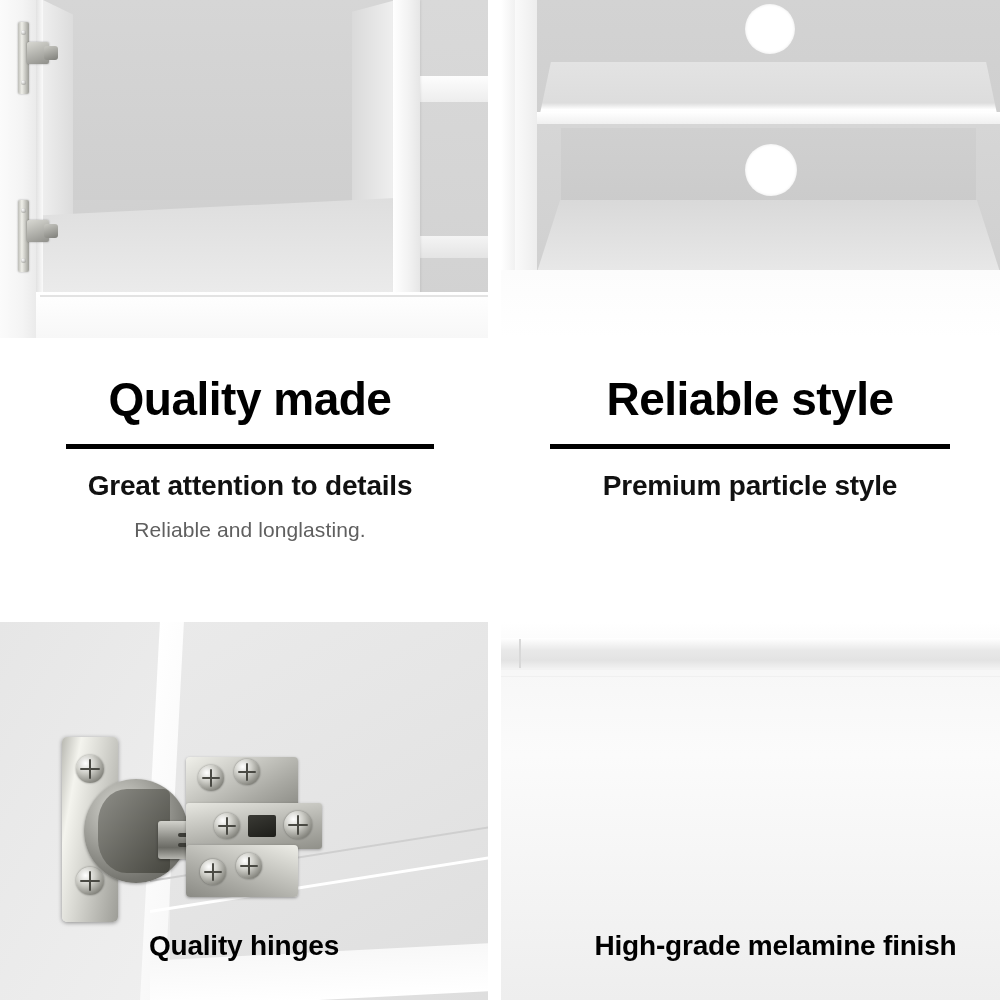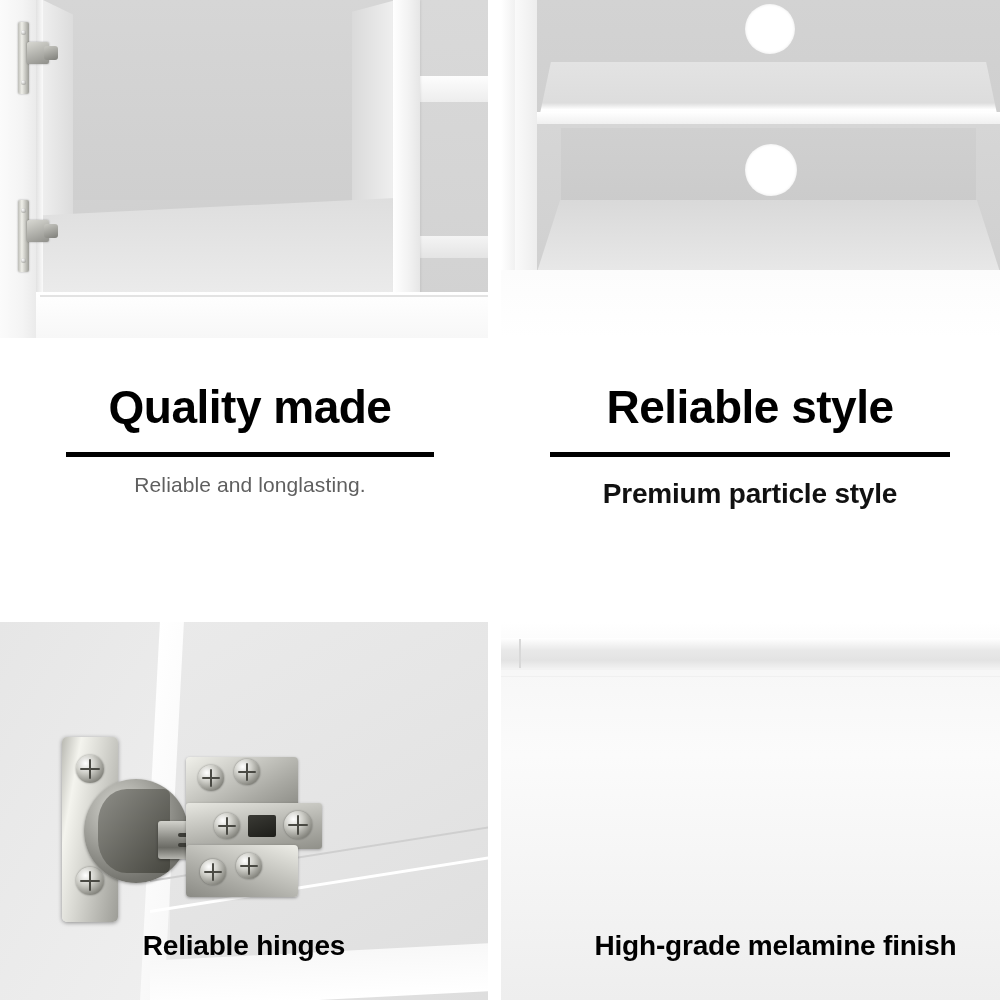--- a/index.html
+++ b/index.html
@@ -145,21 +145,21 @@
   .br-gapline{position:absolute;left:0;top:46px;width:499px;height:2px;background:#f2f2f2;}
   .br-face{position:absolute;left:0;top:48px;width:499px;height:330px;
     background:linear-gradient(180deg,#f7f7f7 0%,#fbfbfb 26%,#f3f3f3 72%,#eeeeee 100%);}
   .br-hair{position:absolute;left:0;top:54px;width:499px;height:1px;background:#f0f0f0;}
 
   
   .textcol{position:absolute;top:338px;height:284px;text-align:center;}
   #text-left{left:0;width:500px;}
   #text-right{left:500px;width:500px;}
   .headline{
-    margin:8px;color:#000;font-weight:bold;
+    margin:0;color:#000;font-weight:bold;
     font-size:46px;letter-spacing:-0.5px;line-height:1;
     padding-top:38px;
   }
   .rule{height:5px;background:#000;margin:22px auto 0 auto;}
   #text-left .rule{width:368px;}
   #text-right .rule{width:400px;}
   .subhead{
     margin:0;padding-top:22px;color:#111;
     font-size:28px;font-weight:600;letter-spacing:-0.2px;line-height:1.1;
   }
@@ -221,20 +221,21 @@
     <div class="tr-leftpanel"></div>
     <div class="tr-leftpanel2"></div>
     <div class="tr-plinth"></div>
     <div class="grommet" style="left:244px;top:4px;width:50px;height:50px;"></div>
     <div class="grommet" style="left:244px;top:144px;width:52px;height:52px;"></div>
   </div>
 
   <div class="textcol" id="text-left">
     <h1 class="headline">Quality made</h1>
     <div class="rule"></div>
+    <p class="subhead">Great attention to details</p>
     <p class="note">Reliable and longlasting.</p>
   </div>
 
   <div class="textcol" id="text-right">
     <h1 class="headline">Reliable style</h1>
     <div class="rule"></div>
     <p class="subhead">Premium particle style</p>
   </div>
 
   <div class="photo" id="photo-bl">
@@ -270,16 +271,16 @@
 
   <div class="photo" id="photo-br">
     <div class="br-face"></div>
     <div class="br-topband"></div>
     <div class="br-gap"></div>
     <div class="br-gapedge"></div>
     <div class="br-gapline"></div>
     <div class="br-hair"></div>
   </div>
 
-  <div class="caption" id="caption-bl">Reliable hinges</div>
+  <div class="caption" id="caption-bl">Quality hinges</div>
   <div class="caption" id="caption-br">High-grade melamine finish</div>
 
 </div>
 
 </body></html>

